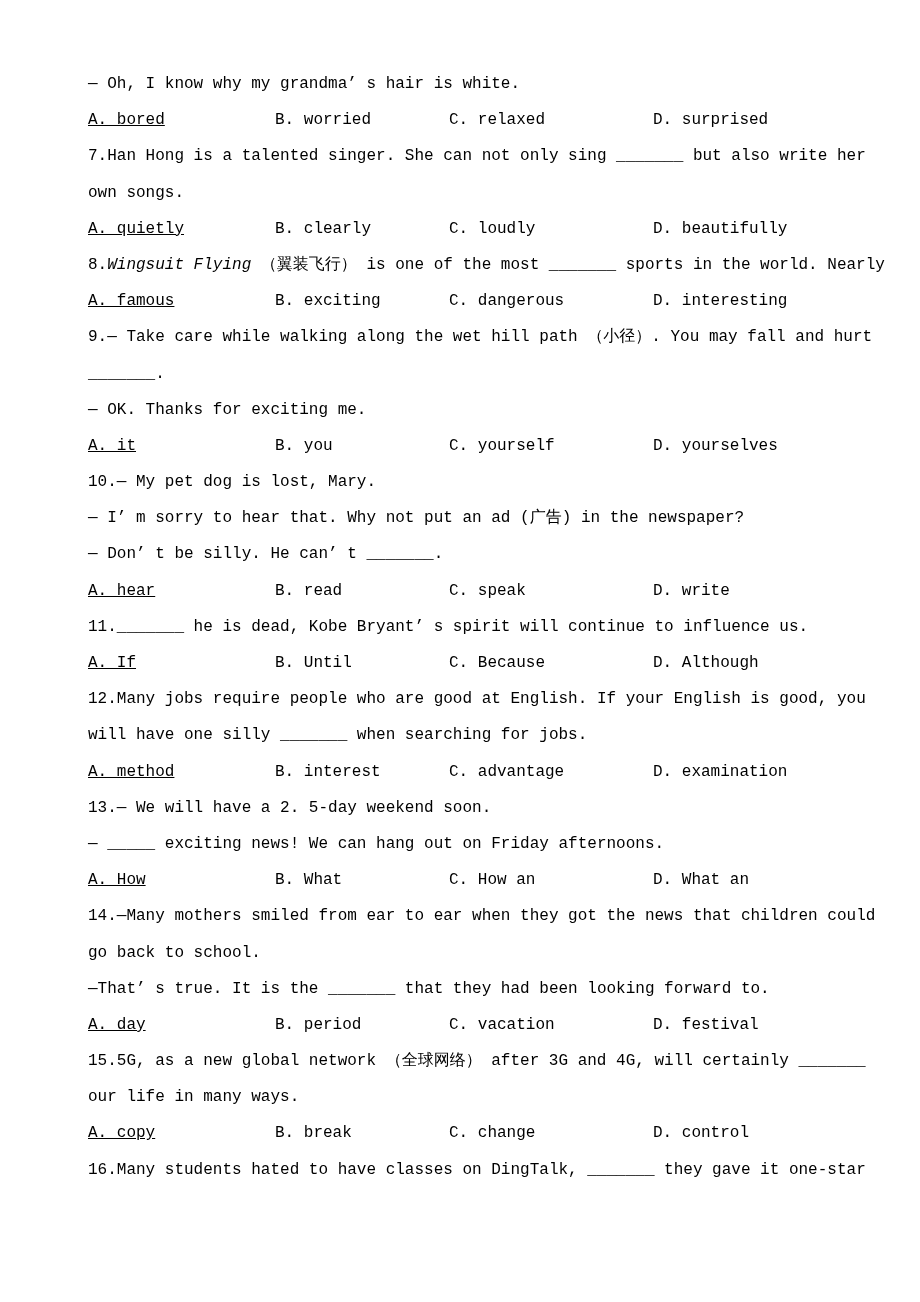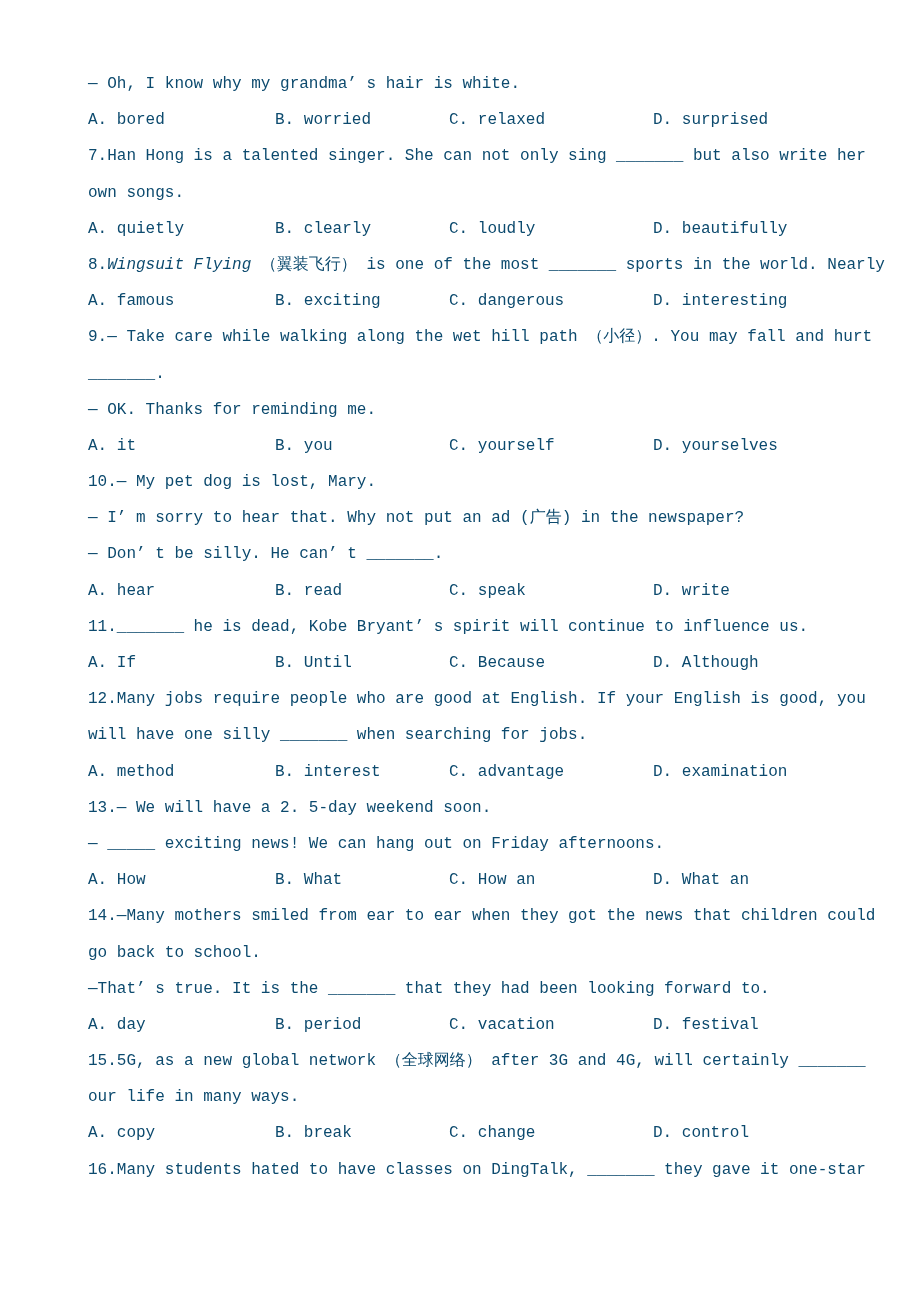--- a/index.html
+++ b/index.html
@@ -8,37 +8,37 @@
     background: #ffffff;
   }
   .page {
     position: relative;
     width: 920px;
     height: 1302px;
     background: #ffffff;
     overflow: hidden;
     font-family: "Liberation Mono", "DejaVu Sans Mono", monospace;
     font-size: 16px;
-    color: #0c4a6e;
+    color: #000000;
     box-sizing: border-box;
     padding: 66px 20px 0 88px;
   }
   .line {
     position: relative;
     height: 36.2px;
     line-height: 36.2px;
     white-space: pre;
     font-size: 16px;
   }
   .options .opt {
     position: absolute;
     top: 0;
     white-space: pre;
   }
-  .opt-a { left: 0px; }
+  .opt-a { left: 0px; text-decoration: underline; }
   .opt-b { left: 187px; }
   .opt-c { left: 361px; }
   .opt-d { left: 565px; }
   .italic {
     font-style: italic;
   }
 </style>
 </head>
 <body>
 
@@ -67,21 +67,21 @@
 
   <div class="line options">
     <span class="opt opt-a">A. famous</span>
     <span class="opt opt-b">B. exciting</span>
     <span class="opt opt-c">C. dangerous</span>
     <span class="opt opt-d">D. interesting</span>
   </div>
 
   <div class="line">9.— Take care while walking along the wet hill path （小径）. You may fall and hurt</div>
   <div class="line">_______.</div>
-  <div class="line">— OK. Thanks for reminding me.</div>
+  <div class="line">— OK. Thanks for exciting me.</div>
 
   <div class="line options">
     <span class="opt opt-a">A. it</span>
     <span class="opt opt-b">B. you</span>
     <span class="opt opt-c">C. yourself</span>
     <span class="opt opt-d">D. yourselves</span>
   </div>
 
   <div class="line">10.— My pet dog is lost, Mary.</div>
   <div class="line">— I’ m sorry to hear that. Why not put an ad (广告) in the newspaper?</div>

